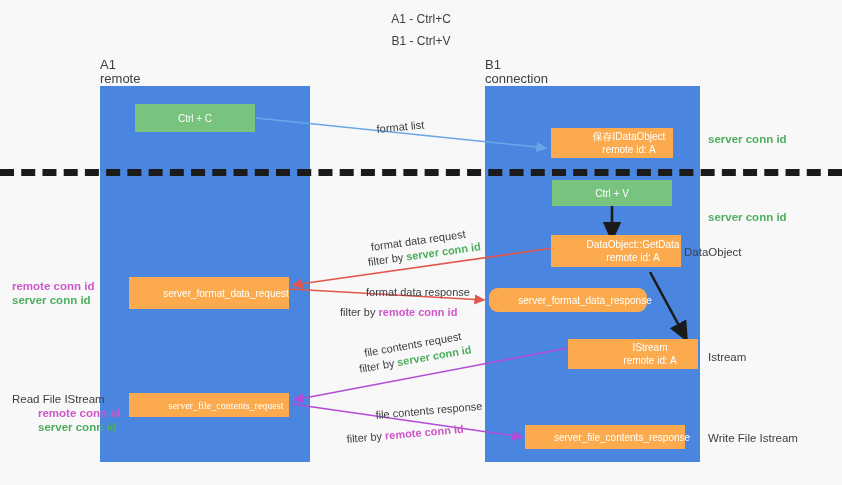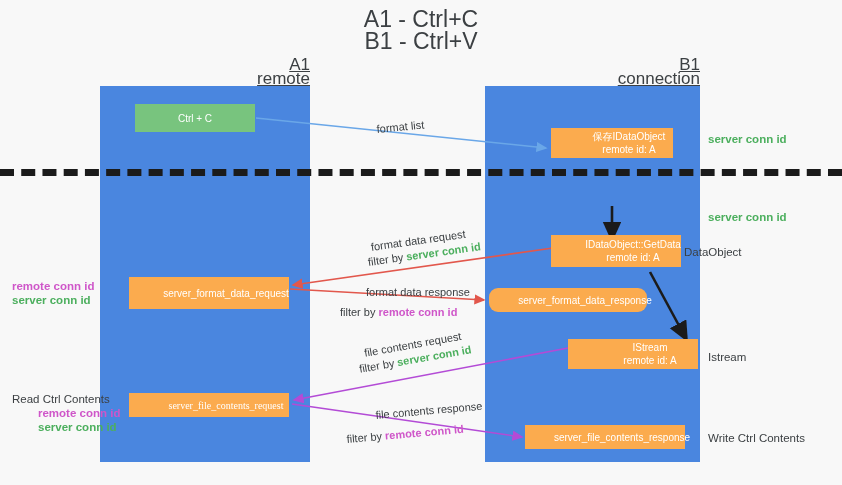--- a/index.html
+++ b/index.html
@@ -9,27 +9,27 @@
     font-family:"Liberation Sans","DejaVu Sans",sans-serif;
     overflow:hidden;
     position:relative;
   }
   #stage{position:absolute;left:0;top:0;width:842px;height:485px;}
 
   
   .title{
     position:absolute;left:0;top:8px;width:842px;
     text-align:center;color:#3c4043;
-    font-size:23px;line-height:22px;white-space:pre-line;
+    font-size:12px;line-height:22px;white-space:pre-line;
   }
 
   
   .lane-head{
-    position:absolute;text-align:right;color:#3c4043;
-    font-size:17px;line-height:14px;white-space:pre-line;text-decoration:underline;
+    position:absolute;text-align:left;color:#3c4043;
+    font-size:13px;line-height:14px;white-space:pre-line;
   }
 
   
   .lane{position:absolute;background:#4a86df;}
 
   
   .divider{
     position:absolute;left:0;top:169px;width:842px;height:0;
     border-top:7px dashed #1b1b1b;
   }
@@ -109,22 +109,23 @@
     <line x1="568" y1="348" x2="294" y2="400" stroke="#b34bd6" stroke-width="1.6" marker-end="url(#ah-mag)"></line>
 
     <line x1="292" y1="404" x2="522" y2="437" stroke="#b34bd6" stroke-width="1.6" marker-end="url(#ah-mag)"></line>
   </svg>
 
   <div class="box green" style="left:135px;top:104px;width:120px;height:28px;">Ctrl + C</div>
 
   <div class="box orange" style="left:551px;top:128px;width:122px;height:30px;">保存IDataObject
 remote id: A</div>
 
+  <div class="box green" style="left:552px;top:180px;width:120px;height:26px;">Ctrl + V</div>
 
-  <div class="box orange" style="left:551px;top:235px;width:130px;height:32px;">IDataObject::GetData
+  <div class="box orange" style="left:551px;top:235px;width:130px;height:32px;">DataObject::GetData
 remote id: A</div>
 
   <div class="box orange" style="left:568px;top:339px;width:130px;height:30px;">IStream
 remote id: A</div>
 
   <div class="box orange" style="left:129px;top:277px;width:160px;height:32px;">server_format_data_request</div>
 
   <div class="box orange" style="left:489px;top:288px;width:158px;height:24px;border-radius:9px;">server_format_data_response</div>
 
   <div class="box orange" style="left:129px;top:393px;width:160px;height:24px;font-family:Liberation Serif, serif;">server_file_contents_request</div>
@@ -134,29 +135,29 @@
   <div class="divider"></div>
 
   <div class="side-label conn-green" style="left:708px;top:132px;">server conn id</div>
 
   <div class="side-label conn-green" style="left:708px;top:210px;">server conn id</div>
 
   <div class="side-label" style="left:684px;top:245px;">DataObject</div>
 
   <div class="side-label" style="left:708px;top:350px;">Istream</div>
 
-  <div class="side-label" style="left:708px;top:431px;">Write Ctrl Contents</div>
+  <div class="side-label" style="left:708px;top:431px;">Write File Istream</div>
 
   <div class="stack" style="left:12px;top:279px;">
     <div class="conn-pink">remote conn id</div>
     <div class="conn-green">server conn id</div>
   </div>
 
   <div class="stack" style="left:12px;top:392px;">
-    <div class="plain">Read Ctrl Contents</div>
+    <div class="plain">Read File IStream</div>
     <div class="conn-pink" style="padding-left:26px;">remote conn id</div>
     <div class="conn-green" style="padding-left:26px;">server conn id</div>
   </div>
 
   <div class="cap" style="left:376px;top:122px;transform:rotate(-5.5deg);">format list</div>
 
   <div class="cap" style="left:370px;top:240px;transform:rotate(-8deg);">format data request</div>
   <div class="cap" style="left:367px;top:255px;transform:rotate(-8deg);">
     <span class="plain">filter by </span><span class="conn-green">server conn id</span>
   </div>

